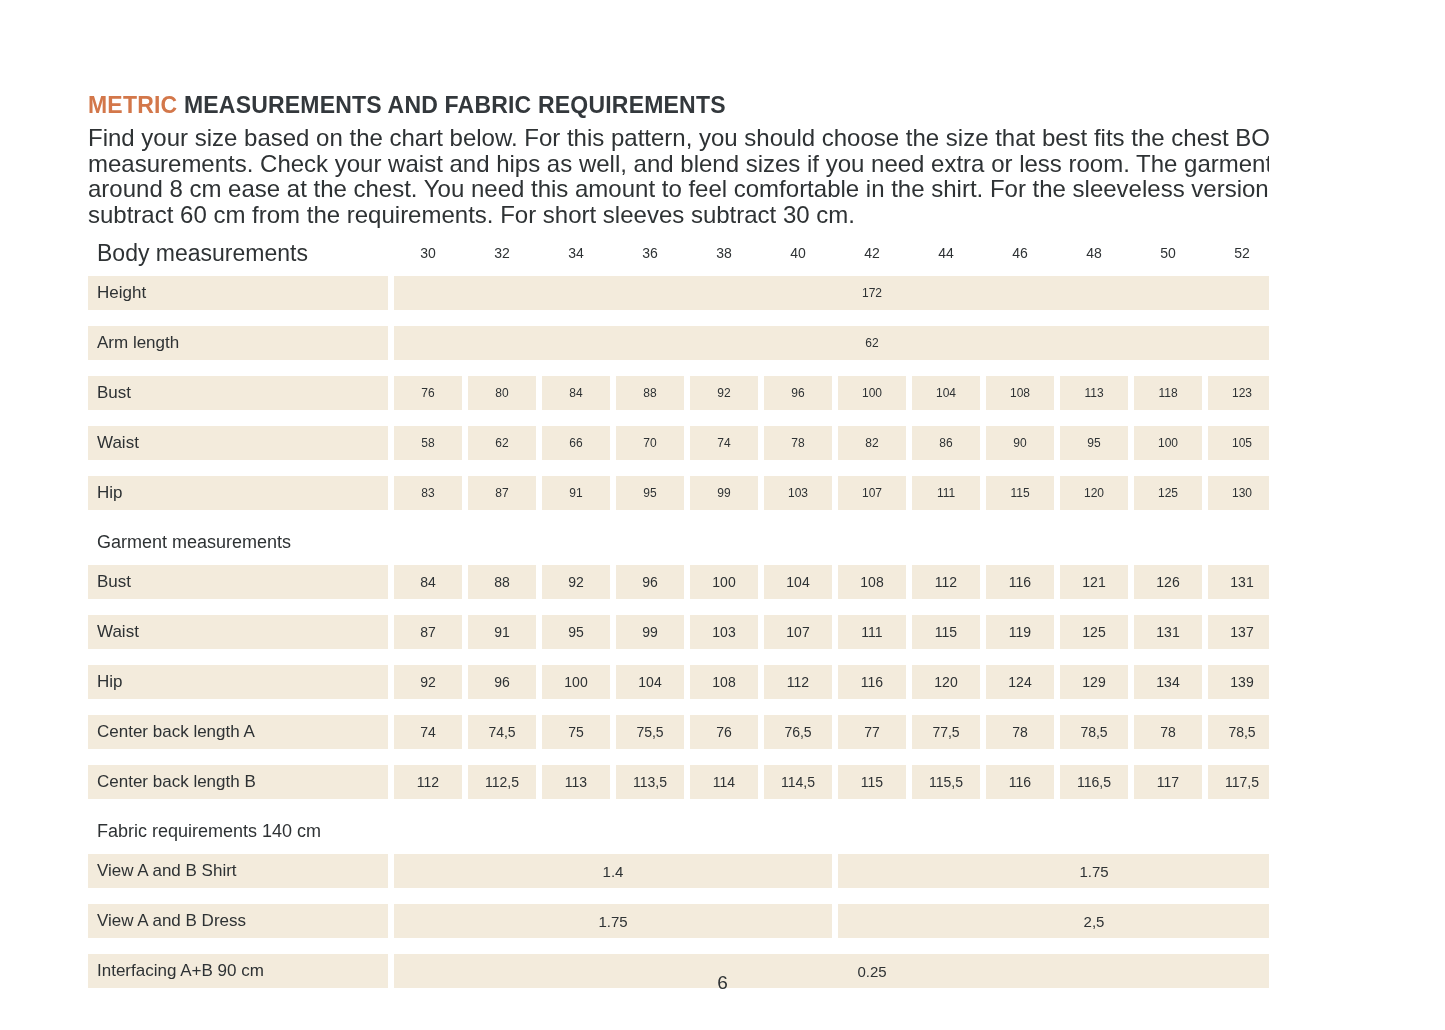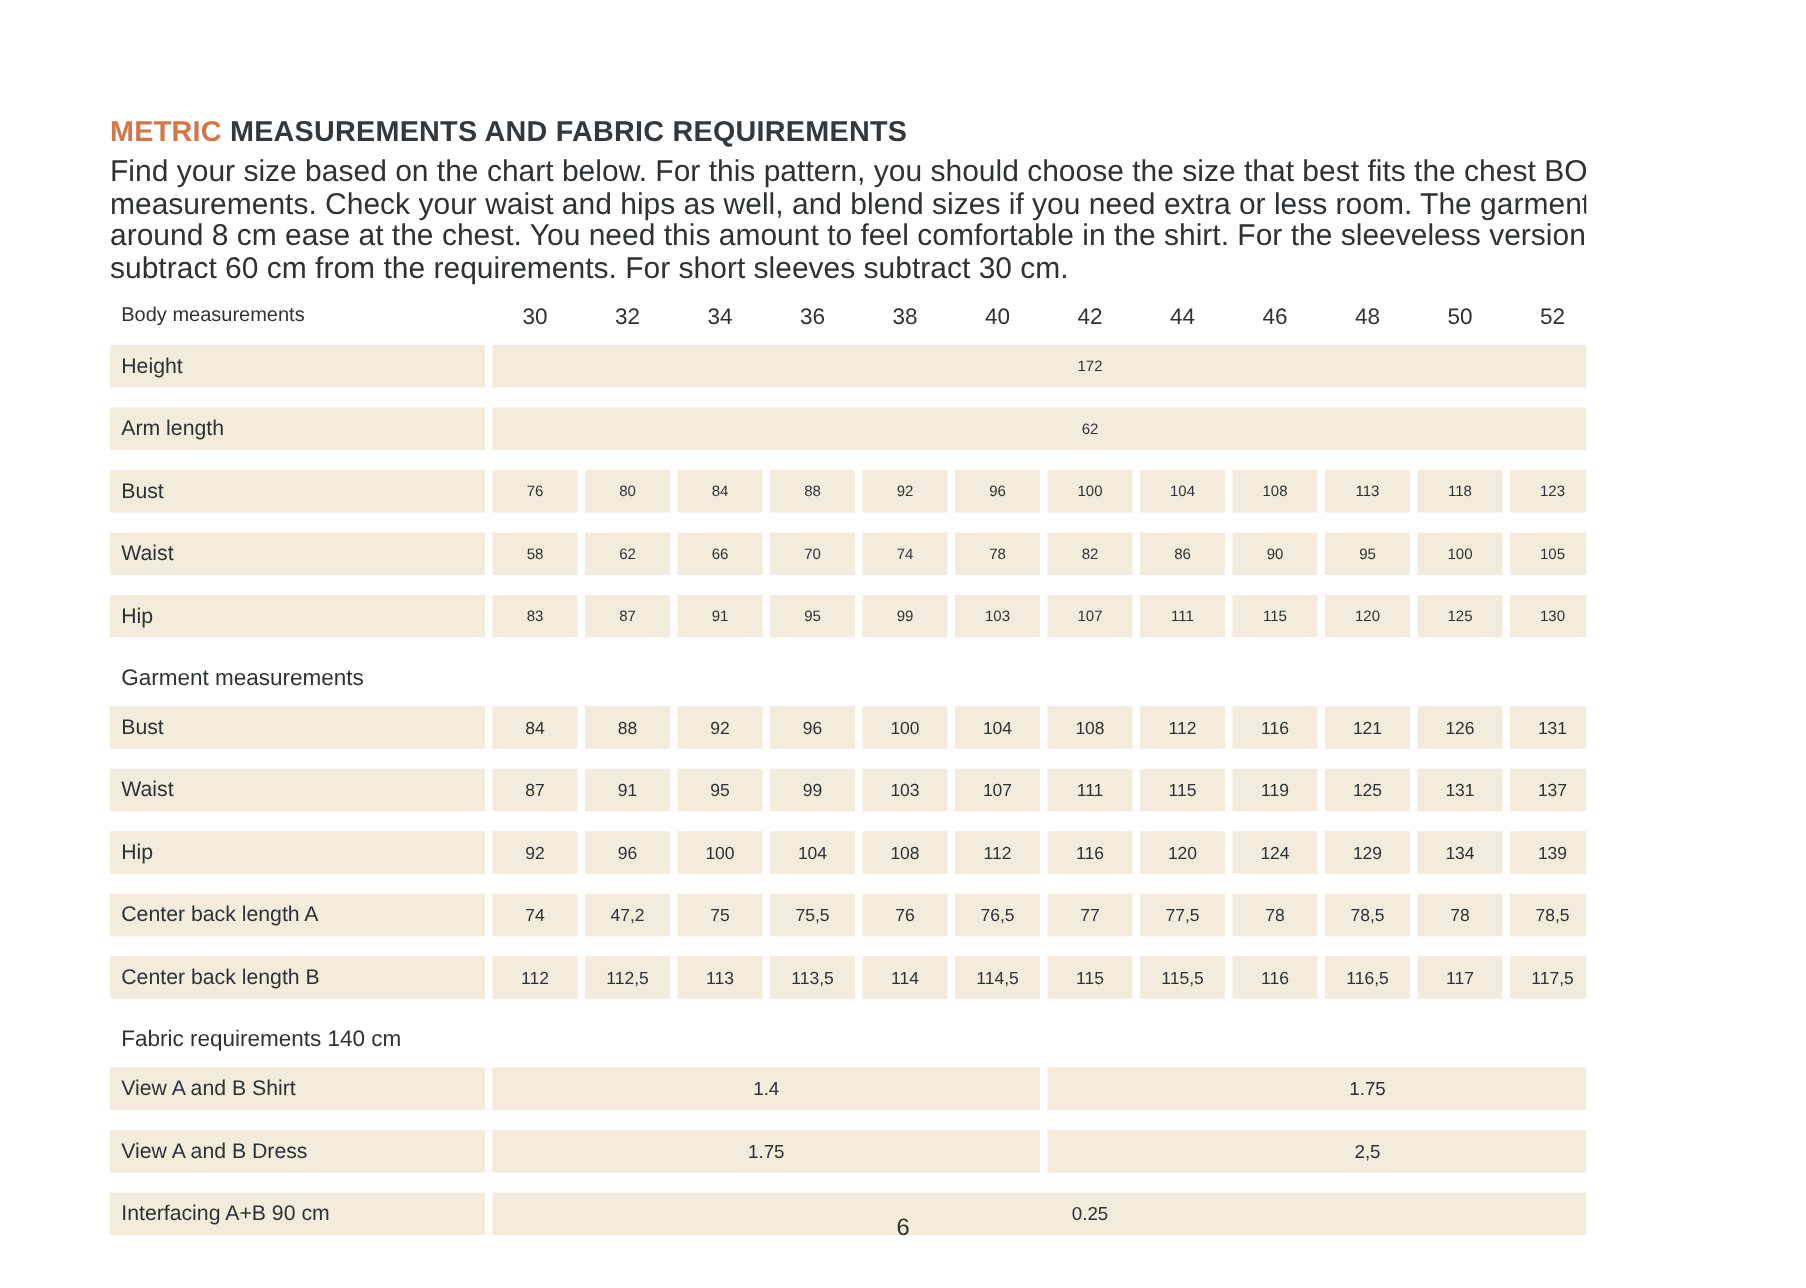--- a/index.html
+++ b/index.html
@@ -52,22 +52,22 @@
     justify-content: center;
     font-size: 17px;
     color: #2e3234;
   }
   .beige { background: #f3ebdc; }
   .lbl {
     justify-content: flex-start;
     padding-left: 9px;
     font-size: 17px;
   }
-  .hdr .lbl { background: none; font-size: 16px; }
-  .hdr .cell { background: none; font-size: 18px; font-weight: 500; }
+  .hdr .lbl { background: none; font-size: 23px; }
+  .hdr .cell { background: none; font-size: 14px; font-weight: 500; }
   .section-lbl {
     grid-column: 1 / -1;
     display: flex;
     align-items: center;
     padding-left: 9px;
     font-size: 18px;
     background: none;
   }
   .sz-lg { font-size: 12px; }
   .sz-md { font-size: 15px; }
@@ -212,21 +212,21 @@
           <div class="cell beige sz-sm">120</div>
           <div class="cell beige sz-sm">124</div>
           <div class="cell beige sz-sm">129</div>
           <div class="cell beige sz-sm">134</div>
           <div class="cell beige sz-sm">139</div>
           <div class="cell beige sz-sm">145</div>
         </div>
         <div class="trow">
           <div class="lbl beige">Center back length A</div>
           <div class="cell beige sz-sm">74</div>
-          <div class="cell beige sz-sm">47,2</div>
+          <div class="cell beige sz-sm">74,5</div>
           <div class="cell beige sz-sm">75</div>
           <div class="cell beige sz-sm">75,5</div>
           <div class="cell beige sz-sm">76</div>
           <div class="cell beige sz-sm">76,5</div>
           <div class="cell beige sz-sm">77</div>
           <div class="cell beige sz-sm">77,5</div>
           <div class="cell beige sz-sm">78</div>
           <div class="cell beige sz-sm">78,5</div>
           <div class="cell beige sz-sm">78</div>
           <div class="cell beige sz-sm">78,5</div>

